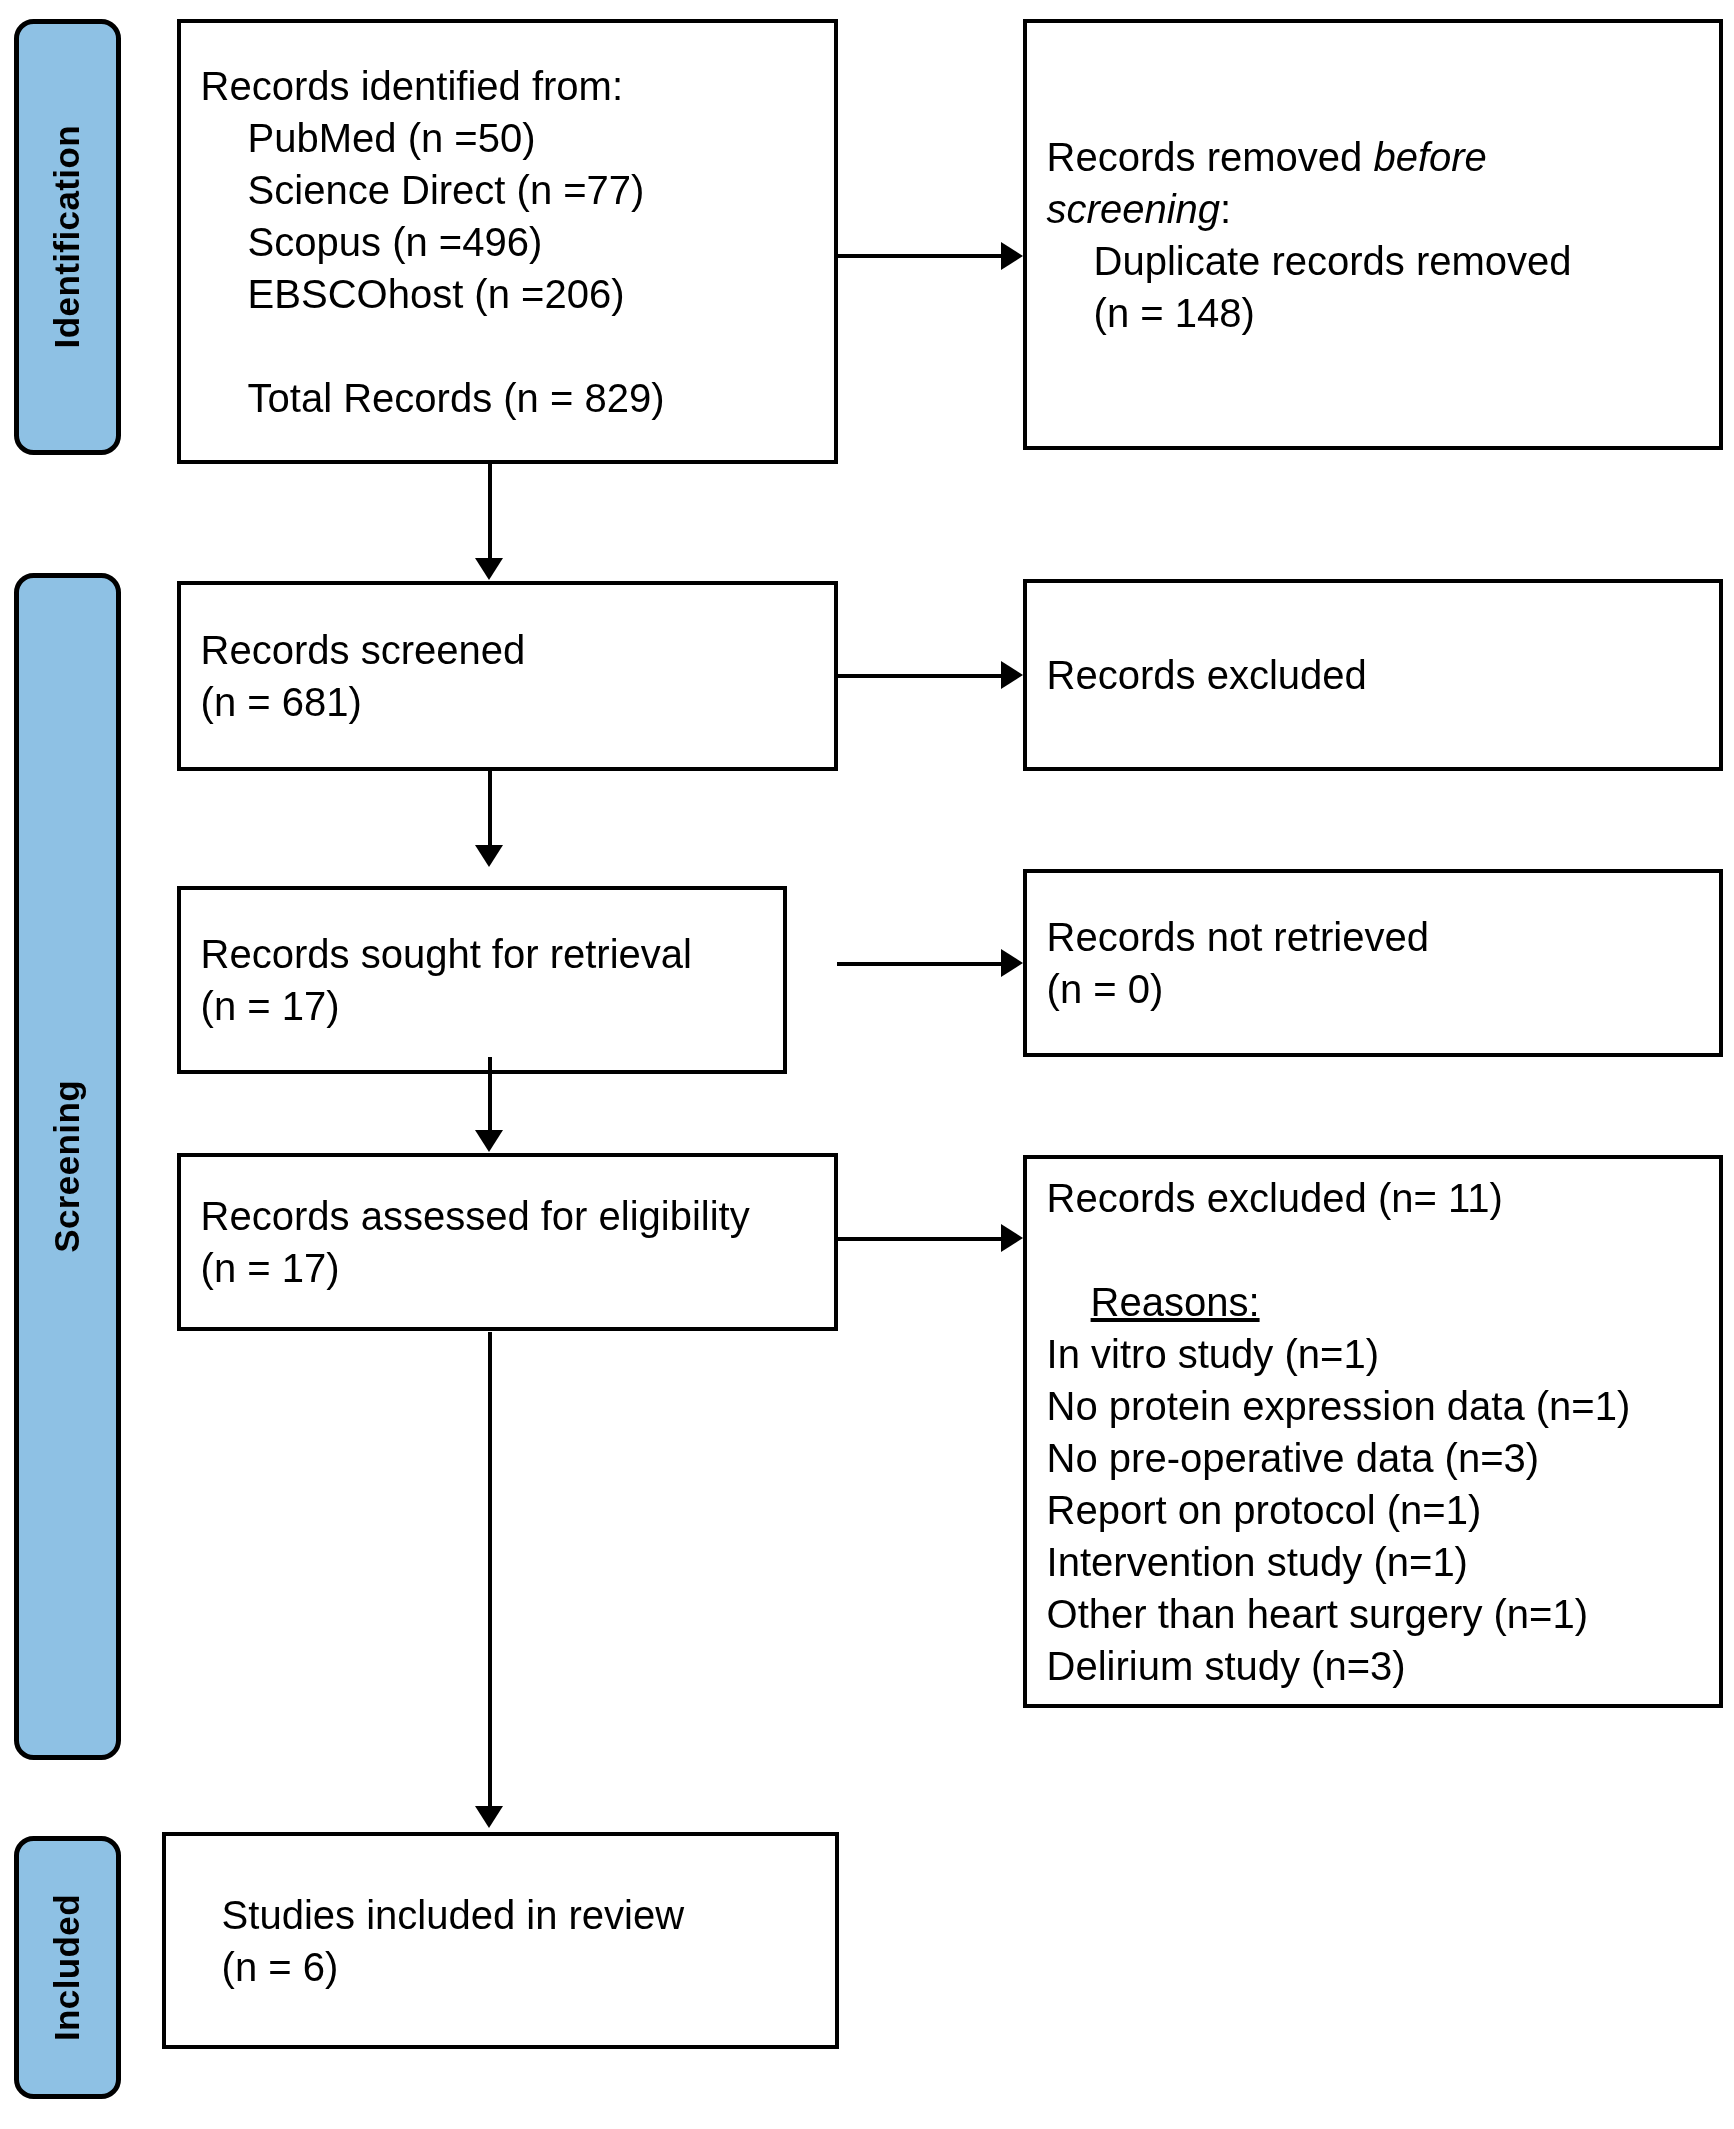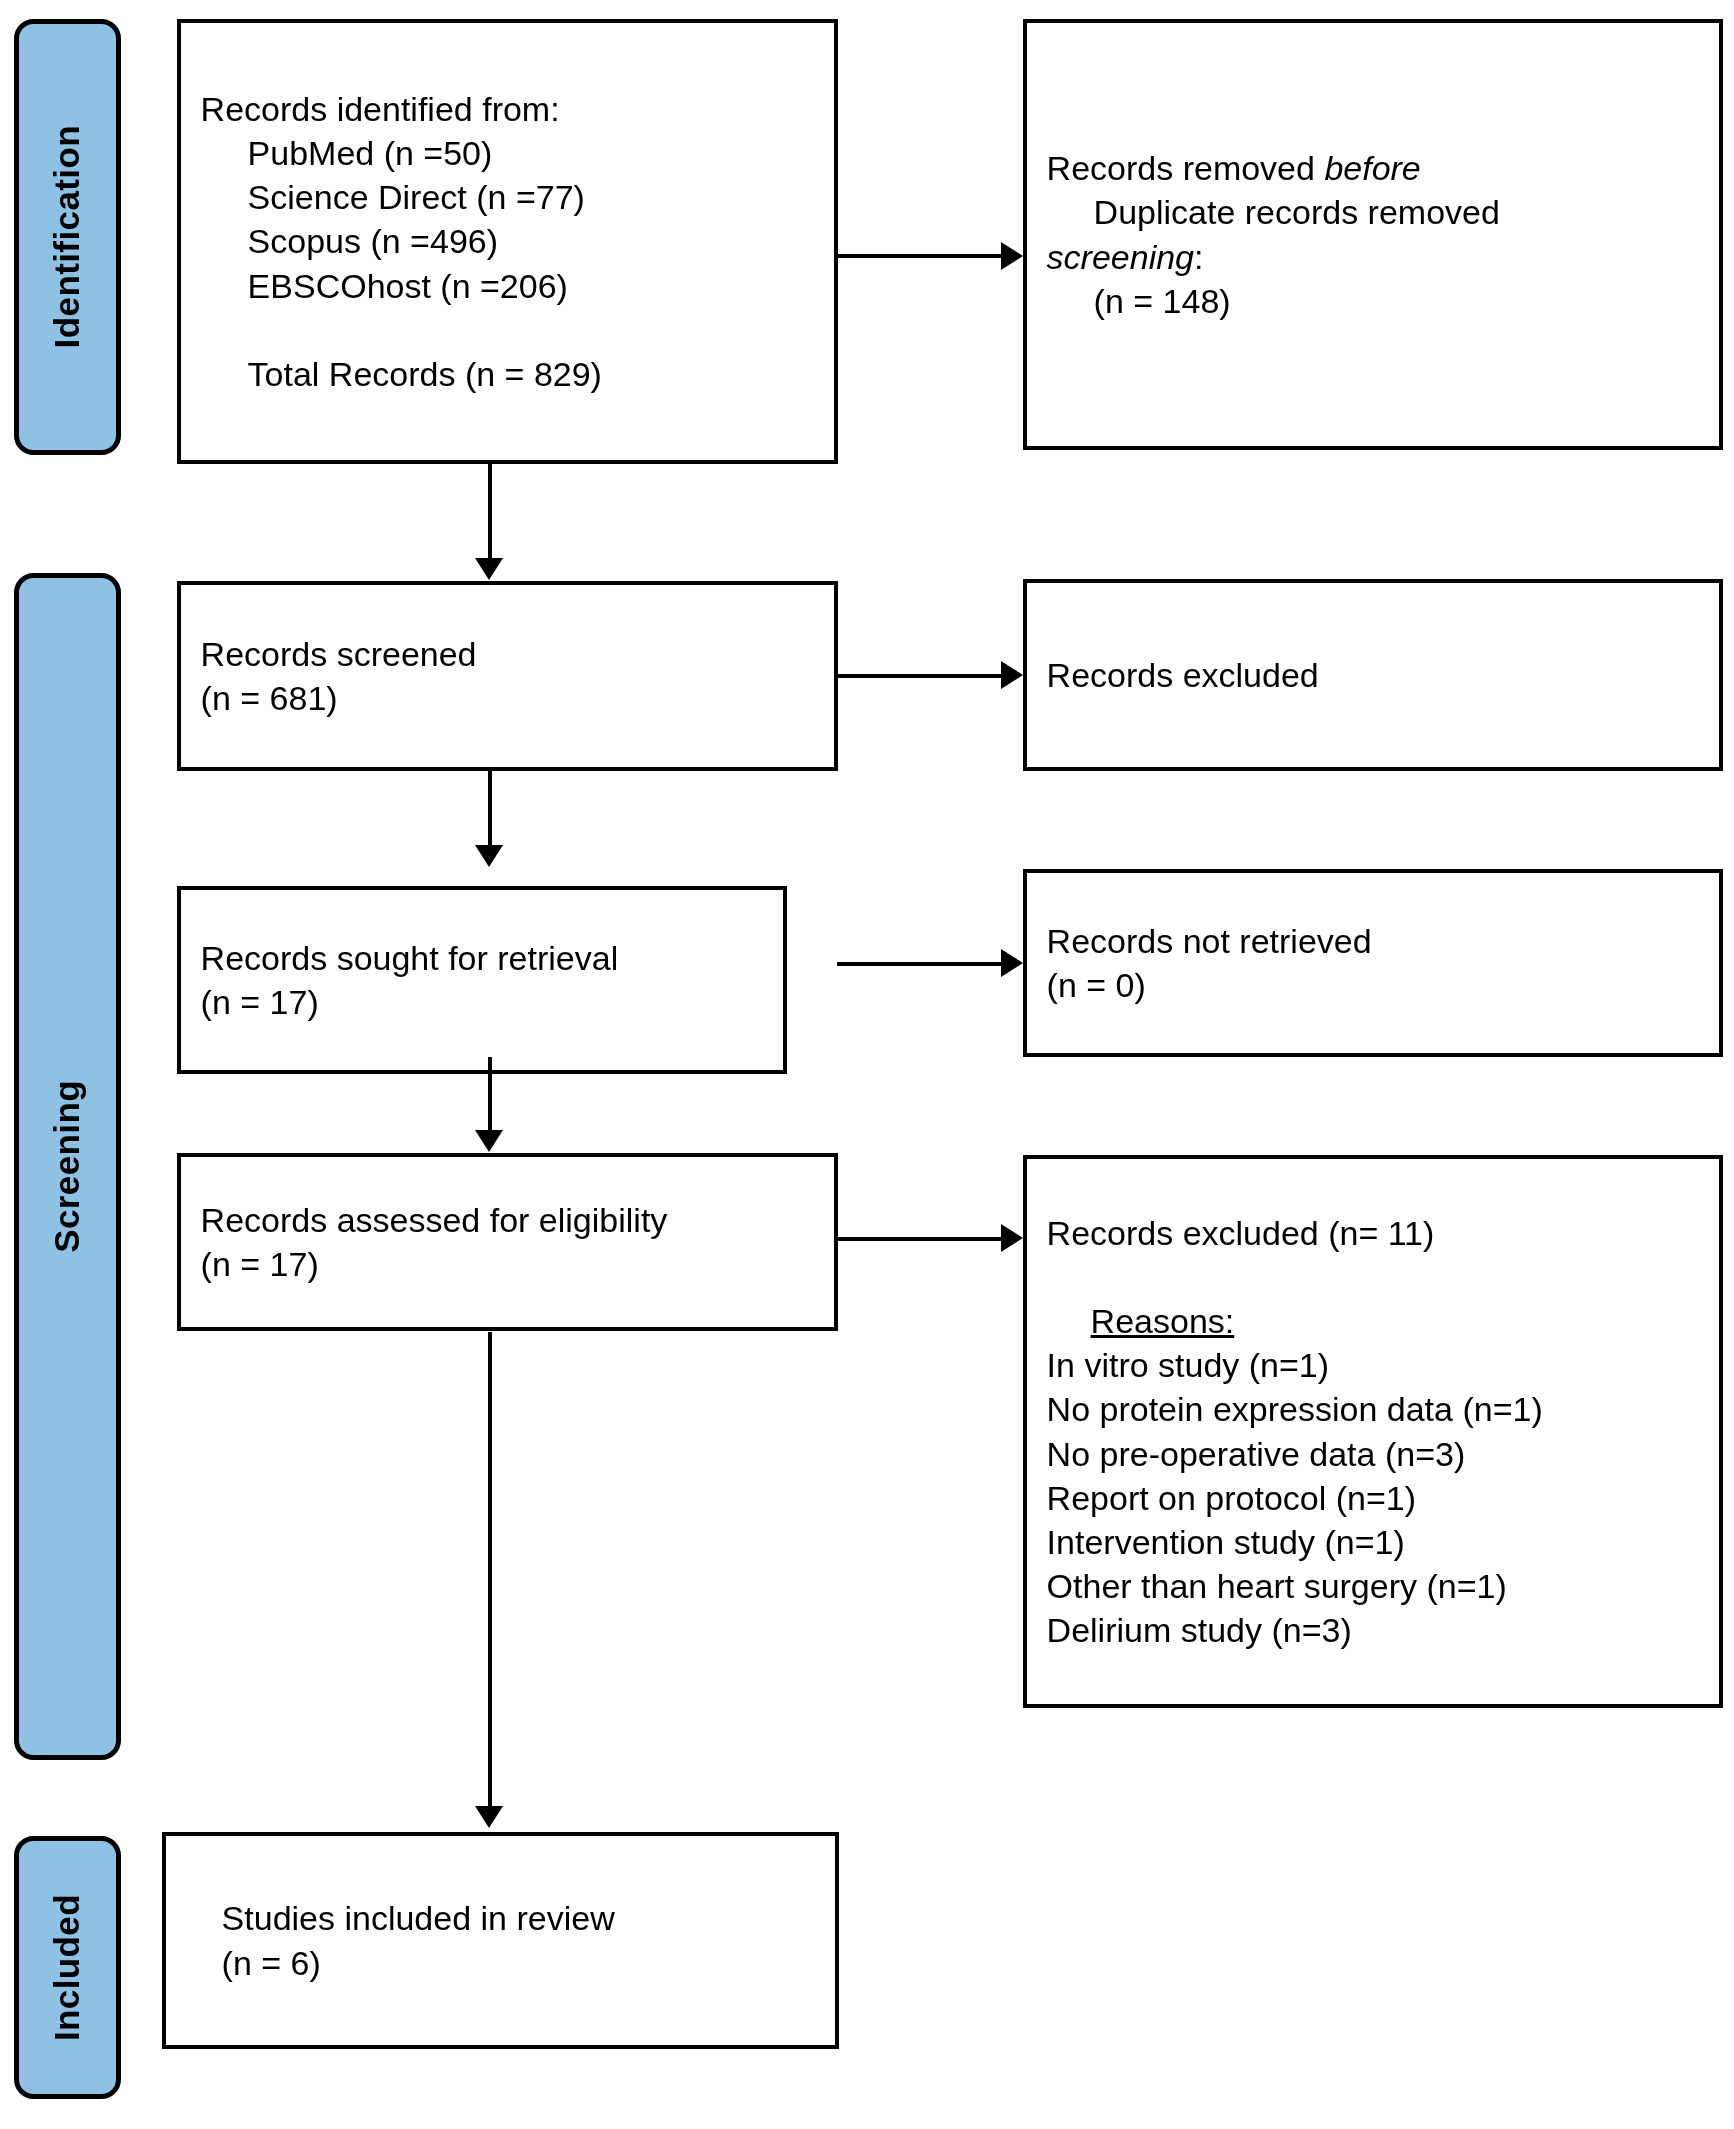--- a/index.html
+++ b/index.html
@@ -42,21 +42,21 @@
     position: absolute;
     box-sizing: border-box;
     background: #ffffff;
     border: 4.5px solid #000000;
     display: flex;
     flex-direction: column;
     justify-content: center;
   }
   .flow-box .box-body {
     padding: 0 19.6px;
-    font-size: 34px;
+    font-size: 40px;
     line-height: 1.30;
     color: #000000;
   }
   .line {
     white-space: pre-wrap;
   }
   .line.indent {
     padding-left: 47px;
   }
   .line.blank {
@@ -123,22 +123,22 @@
       <div class="line indent">Total Records (n = 829)</div>
     </div>
   </div>
 
   <div class="conn conn-h" style="left:837px; top:254px; width:166px;"></div>
   <div class="arrow-right" style="left:1001px; top:242px;"></div>
 
   <div class="flow-box" style="left:1023px; top:19px; width:700px; height:431px;">
     <div class="box-body">
       <div class="line"><span>Records removed </span><span class="line italic">before</span></div>
+      <div class="line"><span class="line italic">screening</span><span>:</span></div>
       <div class="line indent">Duplicate records removed</div>
-      <div class="line"><span class="line italic">screening</span><span>:</span></div>
       <div class="line indent">(n = 148)</div>
     </div>
   </div>
 
   <div class="conn conn-v" style="left:488px; top:464px; width:3.8px; height:96px;"></div>
   <div class="arrow-down" style="left:475px; top:558px;"></div>
 
   <div class="flow-box" style="left:177px; top:581px; width:661px; height:190px;">
     <div class="box-body">
       <div class="line">Records screened</div>

